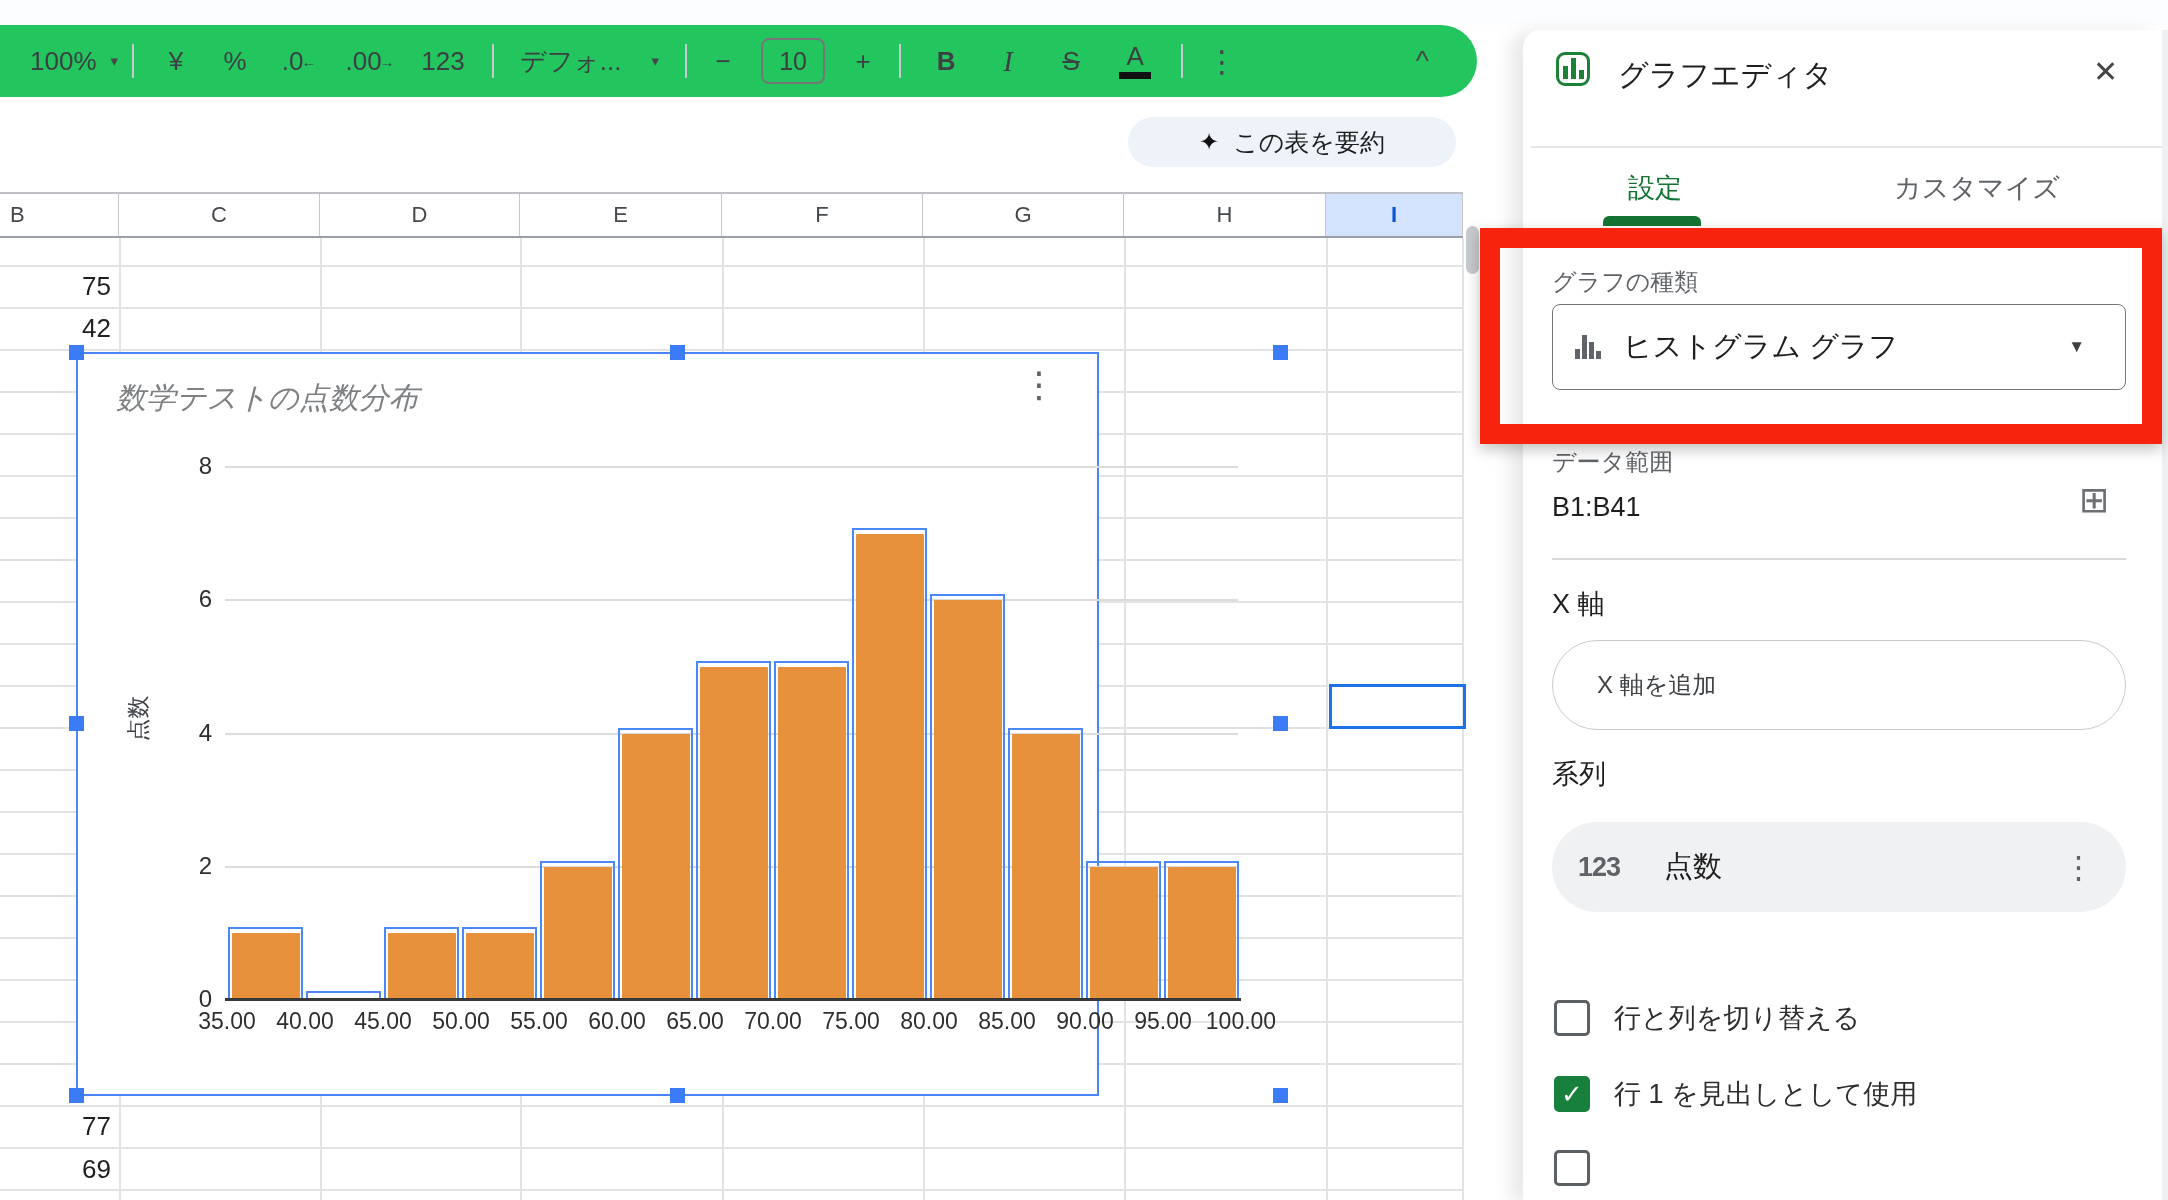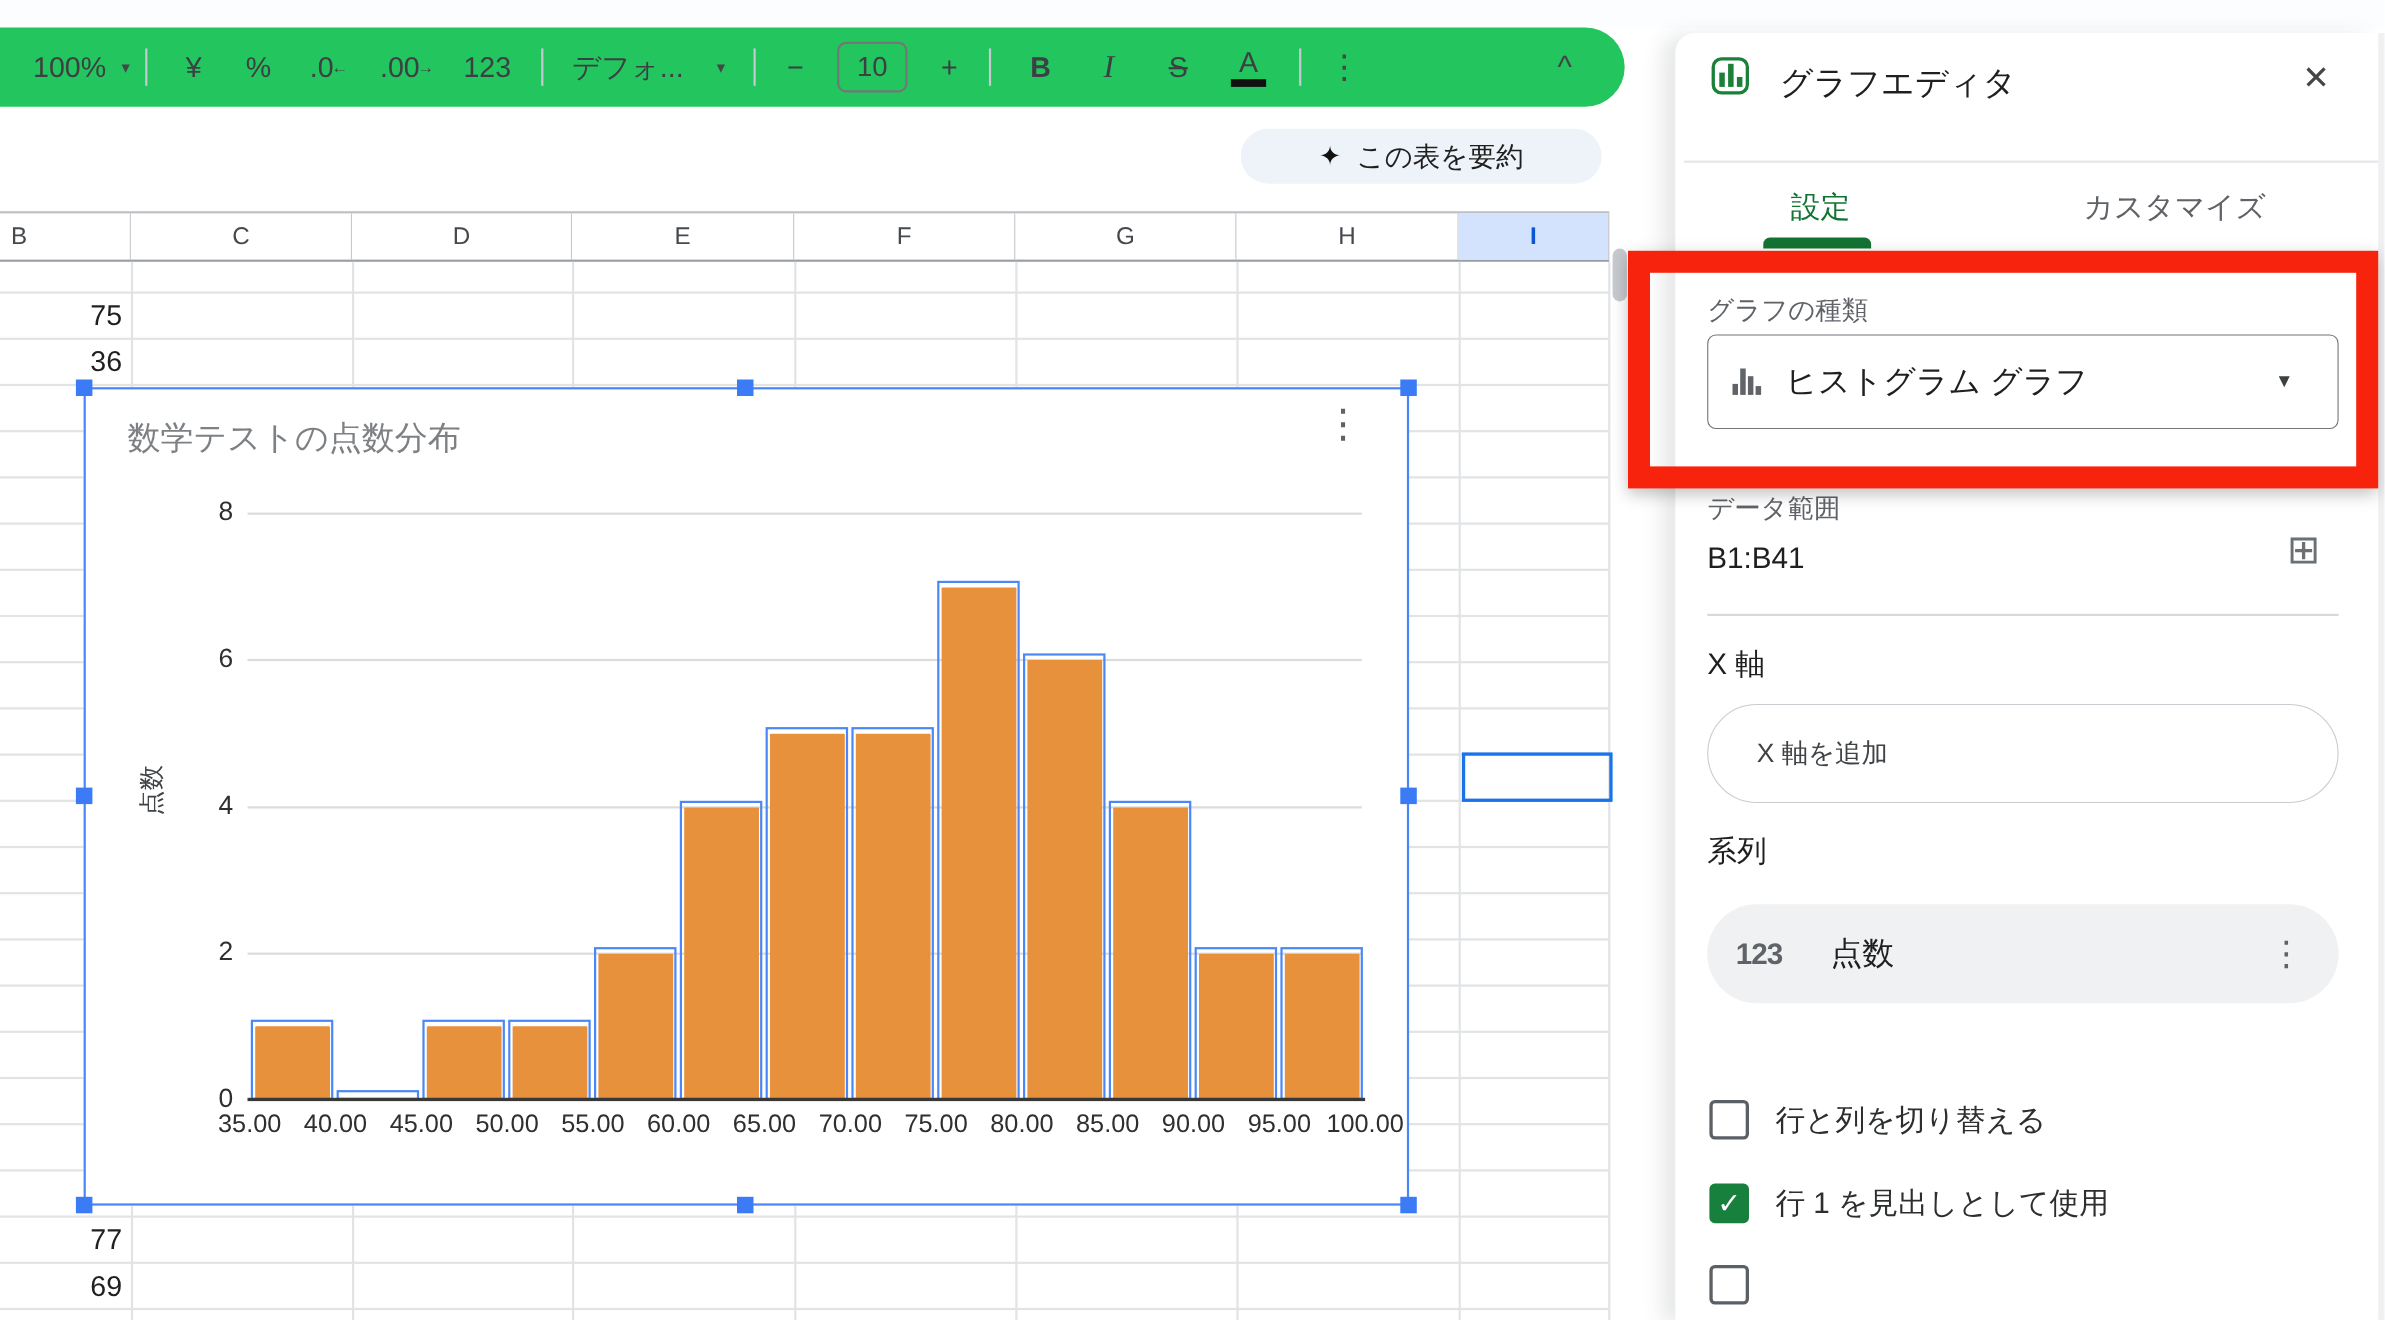--- a/index.html
+++ b/index.html
@@ -37,22 +37,22 @@
   .hcell{position:absolute;top:0;height:42px;display:flex;align-items:center;justify-content:center;
          font-size:22px;color:#45494e;border-right:1.5px solid #c6c8cb;box-sizing:border-box;}
   .hcell.selected{background:#d3e3fd;color:#0b57d0;font-weight:700;}
   .gline-v{position:absolute;width:1.5px;background:#e2e3e5;}
   .gline-h{position:absolute;height:1.5px;background:#e2e3e5;}
   .cellval{position:absolute;width:111px;text-align:right;font-size:26px;color:#1f1f1f;line-height:42px;height:42px;}
   #sel-cell{left:1329px;top:684px;width:137px;height:45px;border:3px solid #1a73e8;box-sizing:border-box;}
   #vscroll-thumb{left:1466px;top:226px;width:13px;height:48px;border-radius:7px;background:#c6c9cd;}
 
   
-  #chart-card{left:76px;top:352px;width:1205px;height:744px;background:#fff;
-              border:2px solid #4b86f8;box-sizing:border-box;}
+  #chart-card{left:76px;top:352px;width:1023px;height:744px;background:#fff;
+              border:2px solid #4b86f8;box-sizing:border-box;font-style:italic;}
   #chart-title{position:absolute;left:38px;top:24px;font-size:30px;color:#7e8184;}
   #chart-menu{position:absolute;right:40px;top:10px;font-size:36px;color:#5f6368;}
   .handle{width:15px;height:15px;background:#3b7cf6;}
   .h-tl{left:69px;top:345px;} .h-tm{left:670px;top:345px;} .h-tr{left:1273px;top:345px;}
   .h-ml{left:69px;top:716px;} .h-mr{left:1273px;top:716px;}
   .h-bl{left:69px;top:1088px;} .h-bm{left:670px;top:1088px;} .h-br{left:1273px;top:1088px;}
   #ylabel{left:108px;top:703px;width:60px;text-align:center;font-size:23px;color:#3f4348;
           transform:rotate(-90deg);transform-origin:center center;}
   .plot-grid{position:absolute;height:2px;background:#dcdcdc;}
   .ytick{position:absolute;width:50px;text-align:right;font-size:24px;color:#2f2f2f;}
@@ -191,21 +191,21 @@
         <div class="gline-h" style="left: 0px; top: 703px; width: 1463px;"></div>
         <div class="gline-h" style="left: 0px; top: 745px; width: 1463px;"></div>
         <div class="gline-h" style="left: 0px; top: 787px; width: 1463px;"></div>
         <div class="gline-h" style="left: 0px; top: 829px; width: 1463px;"></div>
         <div class="gline-h" style="left: 0px; top: 871px; width: 1463px;"></div>
         <div class="gline-h" style="left: 0px; top: 913px; width: 1463px;"></div>
         <div class="gline-h" style="left: 0px; top: 955px; width: 1463px;"></div>
         <div class="gline-h" style="left: 0px; top: 997px; width: 1463px;"></div>
       </div>
     <div class="cellval" style="left:0;top:73px">75</div>
-    <div class="cellval" style="left:0;top:115px">36</div>
+    <div class="cellval" style="left:0;top:115px">42</div>
     <div class="cellval" style="left:0;top:913px">77</div>
     <div class="cellval" style="left:0;top:956px">69</div>
   </div>
   <div id="sel-cell" class="abs"></div>
   <div id="vscroll-thumb" class="abs"></div>
 
   <div id="chart-card" class="abs">
     <div id="chart-title">数学テストの点数分布</div>
     <div id="chart-menu">⋮</div>
   </div>

